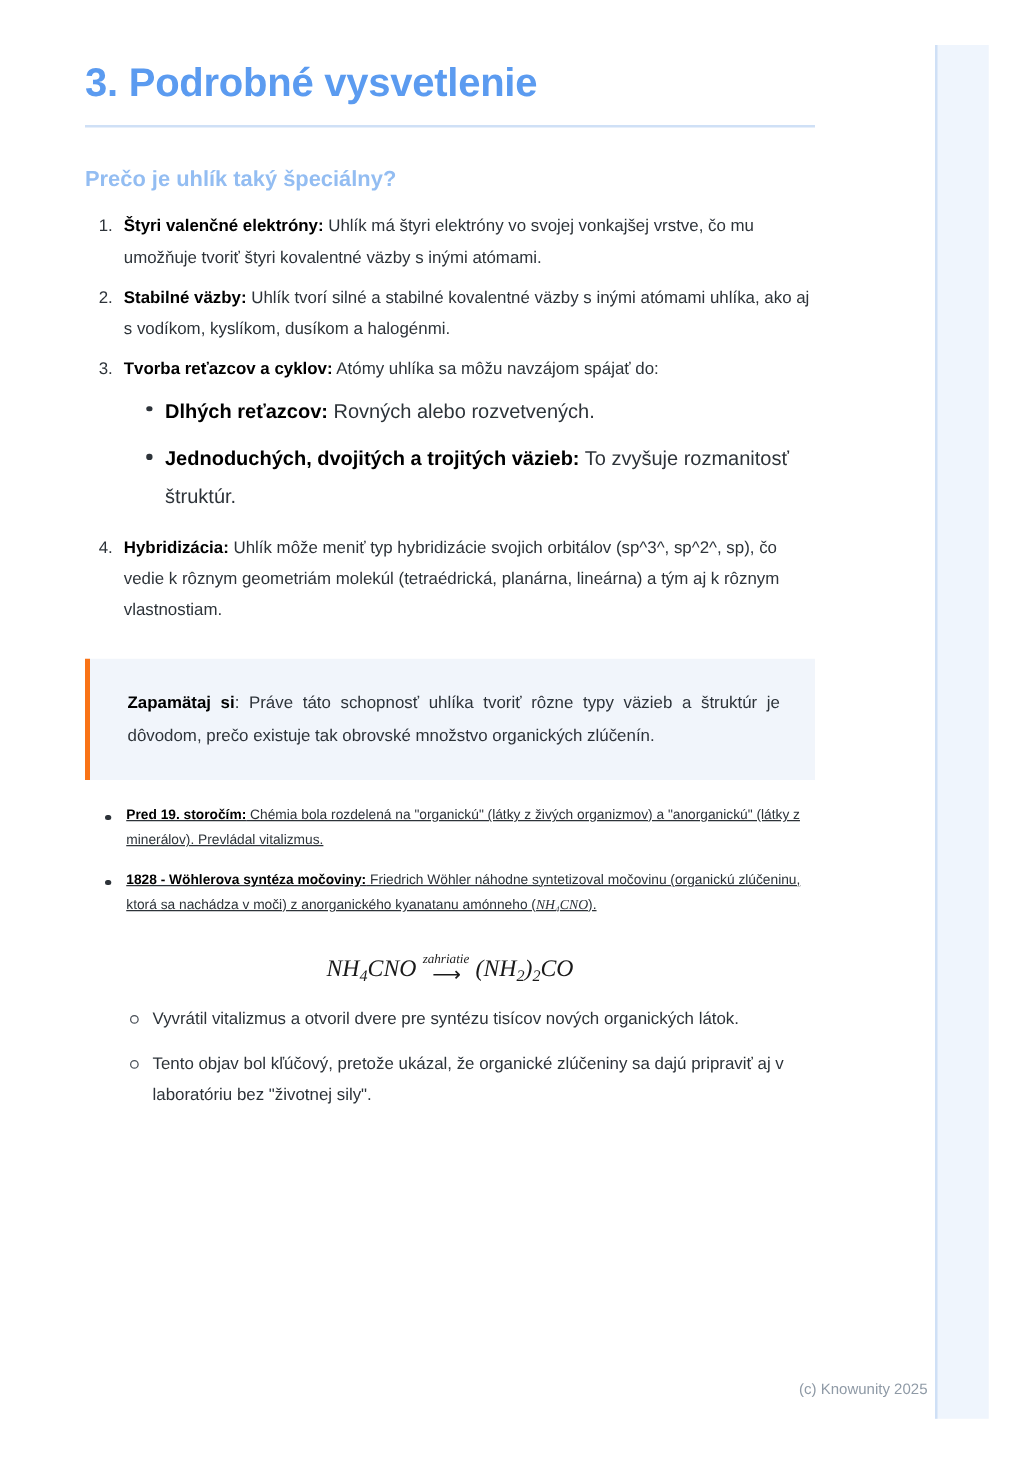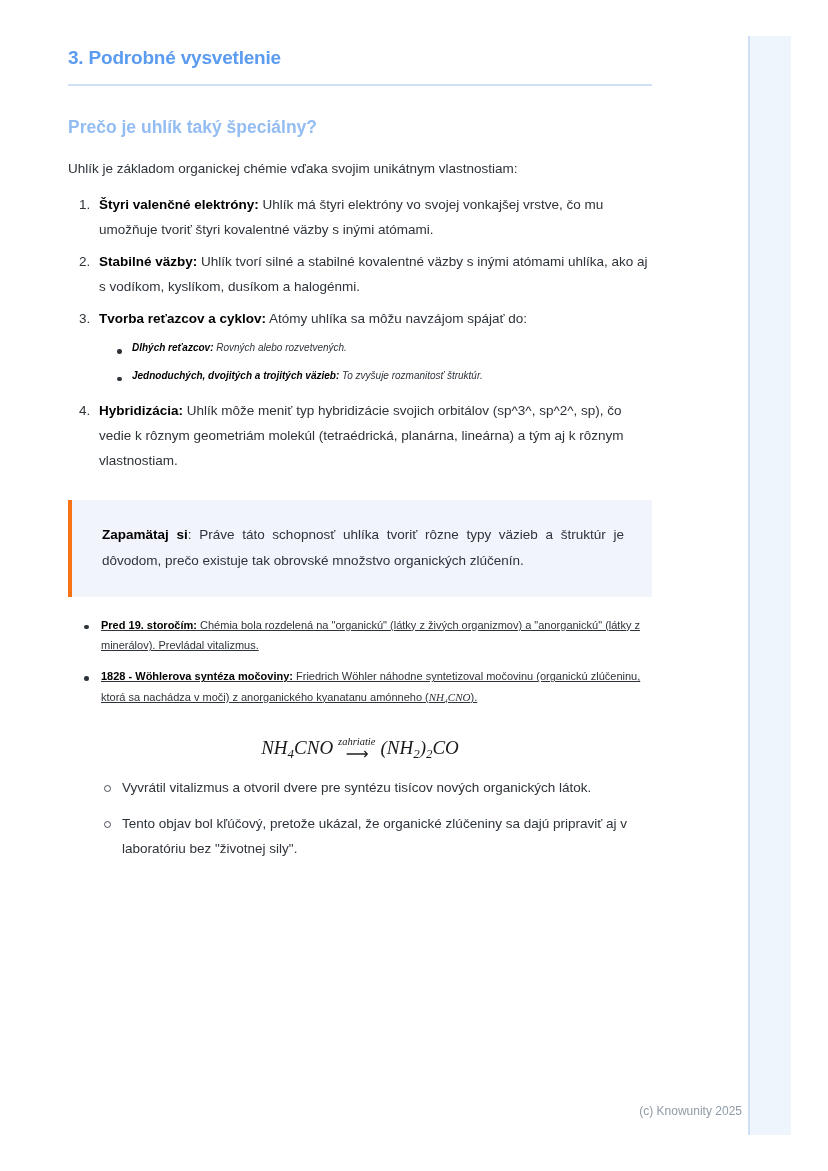--- a/index.html
+++ b/index.html
@@ -31,21 +31,21 @@
   .page {
     position: absolute;
     left: 0;
     top: 0;
     width: 720px;
     height: 1171px;
     padding: 36px 68px 0 68px;
   }
 
   h1.section-title {
-    font-size: 19px;
+    font-size: 32px;
     font-weight: bold;
     color: #5b9bf0;
     margin: 10px 0 0 0;
     letter-spacing: -0.2px;
     line-height: 1.25;
   }
 
   .title-rule {
     height: 2px;
     background: #cfe0f6;
@@ -77,23 +77,22 @@
   ol.num-list > li {
     margin: 0 0 7px 0;
     padding-left: 5px;
   }
   ol.num-list > li::marker { color: #2d3339; }
 
   ul.disc-list {
     list-style: none;
     margin: 7px 0 0 0;
     padding: 0 0 0 16px;
-    font-size: 10px;
-    line-height: 1.85;
-    font-style: italic;
+    font-size: 16px;
+    line-height: 1.85;
   }
   ul.disc-list > li {
     position: relative;
     padding-left: 17px;
     margin-bottom: 9px;
   }
   ul.disc-list > li::before {
     content: "";
     position: absolute;
     left: 2px;
@@ -218,21 +217,20 @@
 
 <div class="right-band"></div>
 
 <div class="page">
 
   <h1 class="section-title">3. Podrobné vysvetlenie</h1>
   <div class="title-rule"></div>
 
   <h2 class="sub-title">Prečo je uhlík taký špeciálny?</h2>
 
-  <p class="body-text">Uhlík je základom organickej chémie vďaka svojim unikátnym vlastnostiam:</p>
 
   <ol class="num-list">
     <li><strong class="lead">Štyri valenčné elektróny:</strong><span> Uhlík má štyri elektróny vo svojej vonkajšej vrstve, čo mu umožňuje tvoriť štyri kovalentné väzby s inými atómami.</span></li>
     <li><strong class="lead">Stabilné väzby:</strong><span> Uhlík tvorí silné a stabilné kovalentné väzby s inými atómami uhlíka, ako aj s vodíkom, kyslíkom, dusíkom a halogénmi.</span></li>
     <li><strong class="lead">Tvorba reťazcov a cyklov:</strong><span> Atómy uhlíka sa môžu navzájom spájať do:</span>
       <ul class="disc-list">
         <li><strong class="lead">Dlhých reťazcov:</strong><span> Rovných alebo rozvetvených.</span></li>
         <li><strong class="lead">Jednoduchých, dvojitých a trojitých väzieb:</strong><span> To zvyšuje rozmanitosť štruktúr.</span></li>
       </ul>
     </li>

